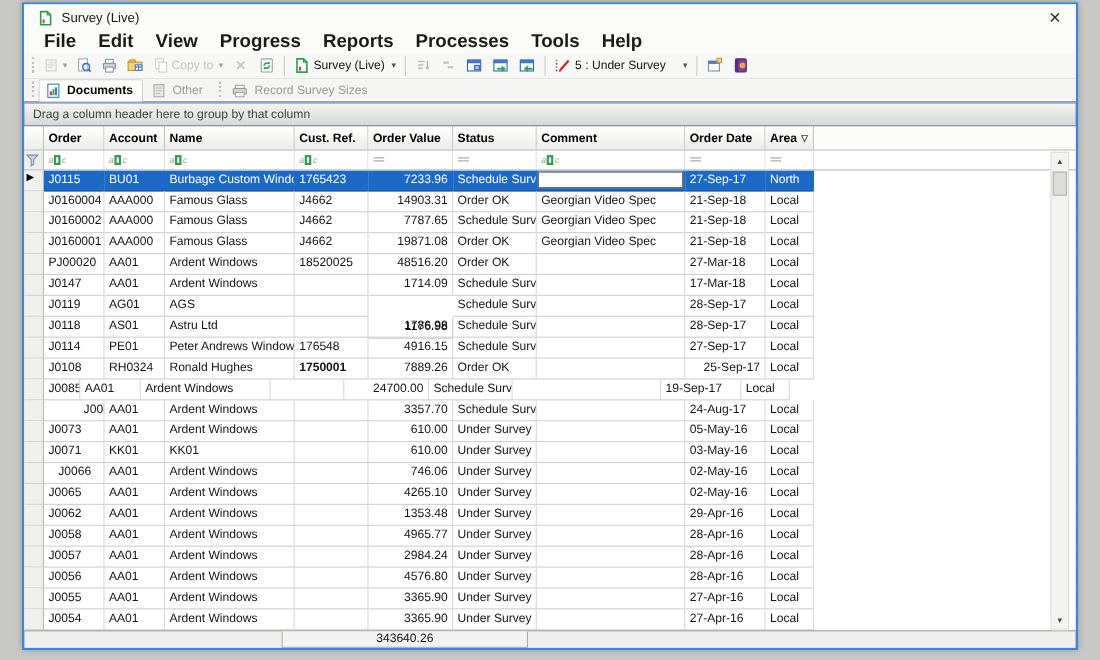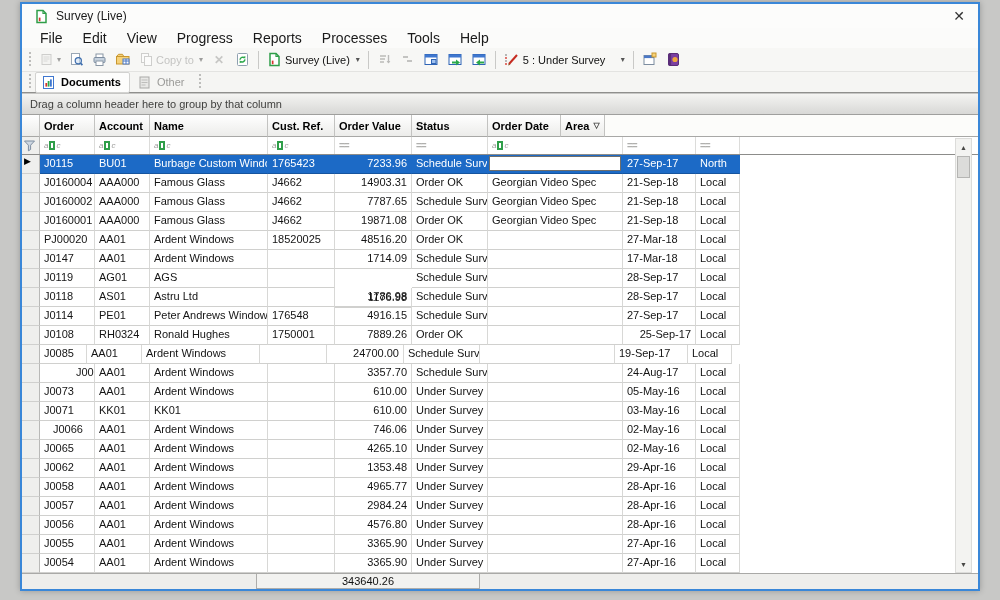--- a/index.html
+++ b/index.html
@@ -11,21 +11,21 @@
             box-shadow:0 0 6px rgba(0,0,0,.25); }
 
   
   .titlebar { height:24px; background:#fcfcfb; display:flex; align-items:center; padding:0 8px 0 12px; flex:0 0 auto; }
   .titlebar .ticon { margin-right:7px; display:inline-flex; }
   .title-text { font-size:12px; color:#1a1a1a; }
   .close-btn { margin-left:auto; font-size:14px; color:#333; width:22px; text-align:center; cursor:default; }
 
   
   .menubar { height:20px; display:flex; align-items:center; padding-left:8px; background:#fbfbfa; flex:0 0 auto; }
-  .menu-item { padding:2px 10px; font-size:14px; color:#1a1a1a; }
+  .menu-item { padding:2px 10px; font-size:17px; color:#1a1a1a;font-weight:bold; }
 
   
   .toolbar { height:24px; background:#f7f7f5; border-bottom:1px solid #e3e3e1; display:flex; align-items:center; padding-left:2px; flex:0 0 auto; }
   .grip { width:5px; height:16px; margin:0 3px;
           background:repeating-linear-gradient(to bottom,#bdbdbb 0 2px,transparent 2px 4px); background-size:2px 100%; background-repeat:repeat-y; background-position:center; }
   .tbtn { display:inline-flex; align-items:center; padding:2px 3px; margin:0 1px; border-radius:2px; }
   .tbtn.disabled { opacity:.55; }
   .tsep { width:1px; height:18px; background:#c9c9c7; margin:0 4px; }
   .tlabel { margin:0 2px; color:#9a9a98; }
   .caret { font-size:8px; color:#555; margin-left:3px; }
@@ -268,20 +268,28 @@
       <span class="tab-label">Documents</span>
     </span>
     <span class="tab inactive">
       <svg width="15" height="15" viewBox="0 0 15 15">
           <rect x="3" y="2" width="9" height="11" fill="#e8e8e6" stroke="#a9a9a7"></rect>
           <path d="M4.5 5h6M4.5 7.5h6M4.5 10h4" stroke="#bdbdbb"></path>
         </svg>
       <span class="tab-label">Other</span>
     </span>
     <span class="grip"></span>
+    <span class="tab inactive">
+      <svg width="16" height="15" viewBox="0 0 16 15">
+          <rect x="4" y="2.5" width="8" height="3.5" fill="#f0f0ee" stroke="#a9a9a7"></rect>
+          <rect x="2" y="5.5" width="12" height="5" rx="1" fill="#d4d4d2" stroke="#9a9a98"></rect>
+          <rect x="4" y="9" width="8" height="4" fill="#f0f0ee" stroke="#a9a9a7"></rect>
+        </svg>
+      <span class="tab-label">Record Survey Sizes</span>
+    </span>
   </div>
 
   <div class="gridwrap">
     <div class="groupbar">
       <span>Drag a column header here to group by that column</span>
     </div>
 
     <div class="hrow">
         <div class="hcell ind"></div>
         <div class="hcell" style="width: 55px;">
@@ -294,20 +302,23 @@
           <span>Name</span>
         </div>
         <div class="hcell" style="width: 67px;">
           <span>Cust. Ref.</span>
         </div>
         <div class="hcell" style="width: 77px;">
           <span>Order Value</span>
         </div>
         <div class="hcell" style="width: 76px;">
           <span>Status</span>
+        </div>
+        <div class="hcell" style="width: 135px;">
+          <span>Comment</span>
         </div>
         <div class="hcell" style="width: 73px;">
           <span>Order Date</span>
         </div>
         <div class="hcell" style="width: 44px;">
           <span>Area</span>
           <span class="sortg">▽</span>
         </div>
         <div class="hcell spacer"></div>
       </div>
@@ -475,30 +486,30 @@
           <div class="gcell" style="width: 76px;">Schedule Survey</div>
           <div class="gcell" style="width: 135px;"></div>
           <div class="gcell" style="width: 73px;">27-Sep-17</div>
           <div class="gcell" style="width: 44px;">Local</div>
         </div>
         <div class="grow">
           <div class="gcell ind"></div>
           <div class="gcell" style="width: 55px;">J0108</div>
           <div class="gcell" style="width: 55px;">RH0324</div>
           <div class="gcell" style="width: 118px;">Ronald Hughes</div>
-          <div class="gcell" style="width: 67px;">1750001</div>
+          <div class="gcell" style="width: 67px; font-weight: bold;">1750001</div>
           <div class="gcell r" style="width: 77px;">7889.26</div>
           <div class="gcell" style="width: 76px;">Order OK</div>
           <div class="gcell" style="width: 135px;"></div>
           <div class="gcell" style="width: 73px; text-align: right;">25-Sep-17</div>
           <div class="gcell" style="width: 44px;">Local</div>
         </div>
         <div class="grow">
           <div class="gcell ind"></div>
-          <div class="gcell" style="width: 47px;">J0085</div>
+          <div class="gcell" style="width: 33px;">J0085</div>
           <div class="gcell" style="width: 55px;">AA01</div>
           <div class="gcell" style="width: 118px;">Ardent Windows</div>
           <div class="gcell" style="width: 67px;"></div>
           <div class="gcell r" style="width: 77px;">24700.00</div>
           <div class="gcell" style="width: 76px;">Schedule Survey</div>
           <div class="gcell" style="width: 135px;"></div>
           <div class="gcell" style="width: 73px;">19-Sep-17</div>
           <div class="gcell" style="width: 44px;">Local</div>
         </div>
         <div class="grow">

